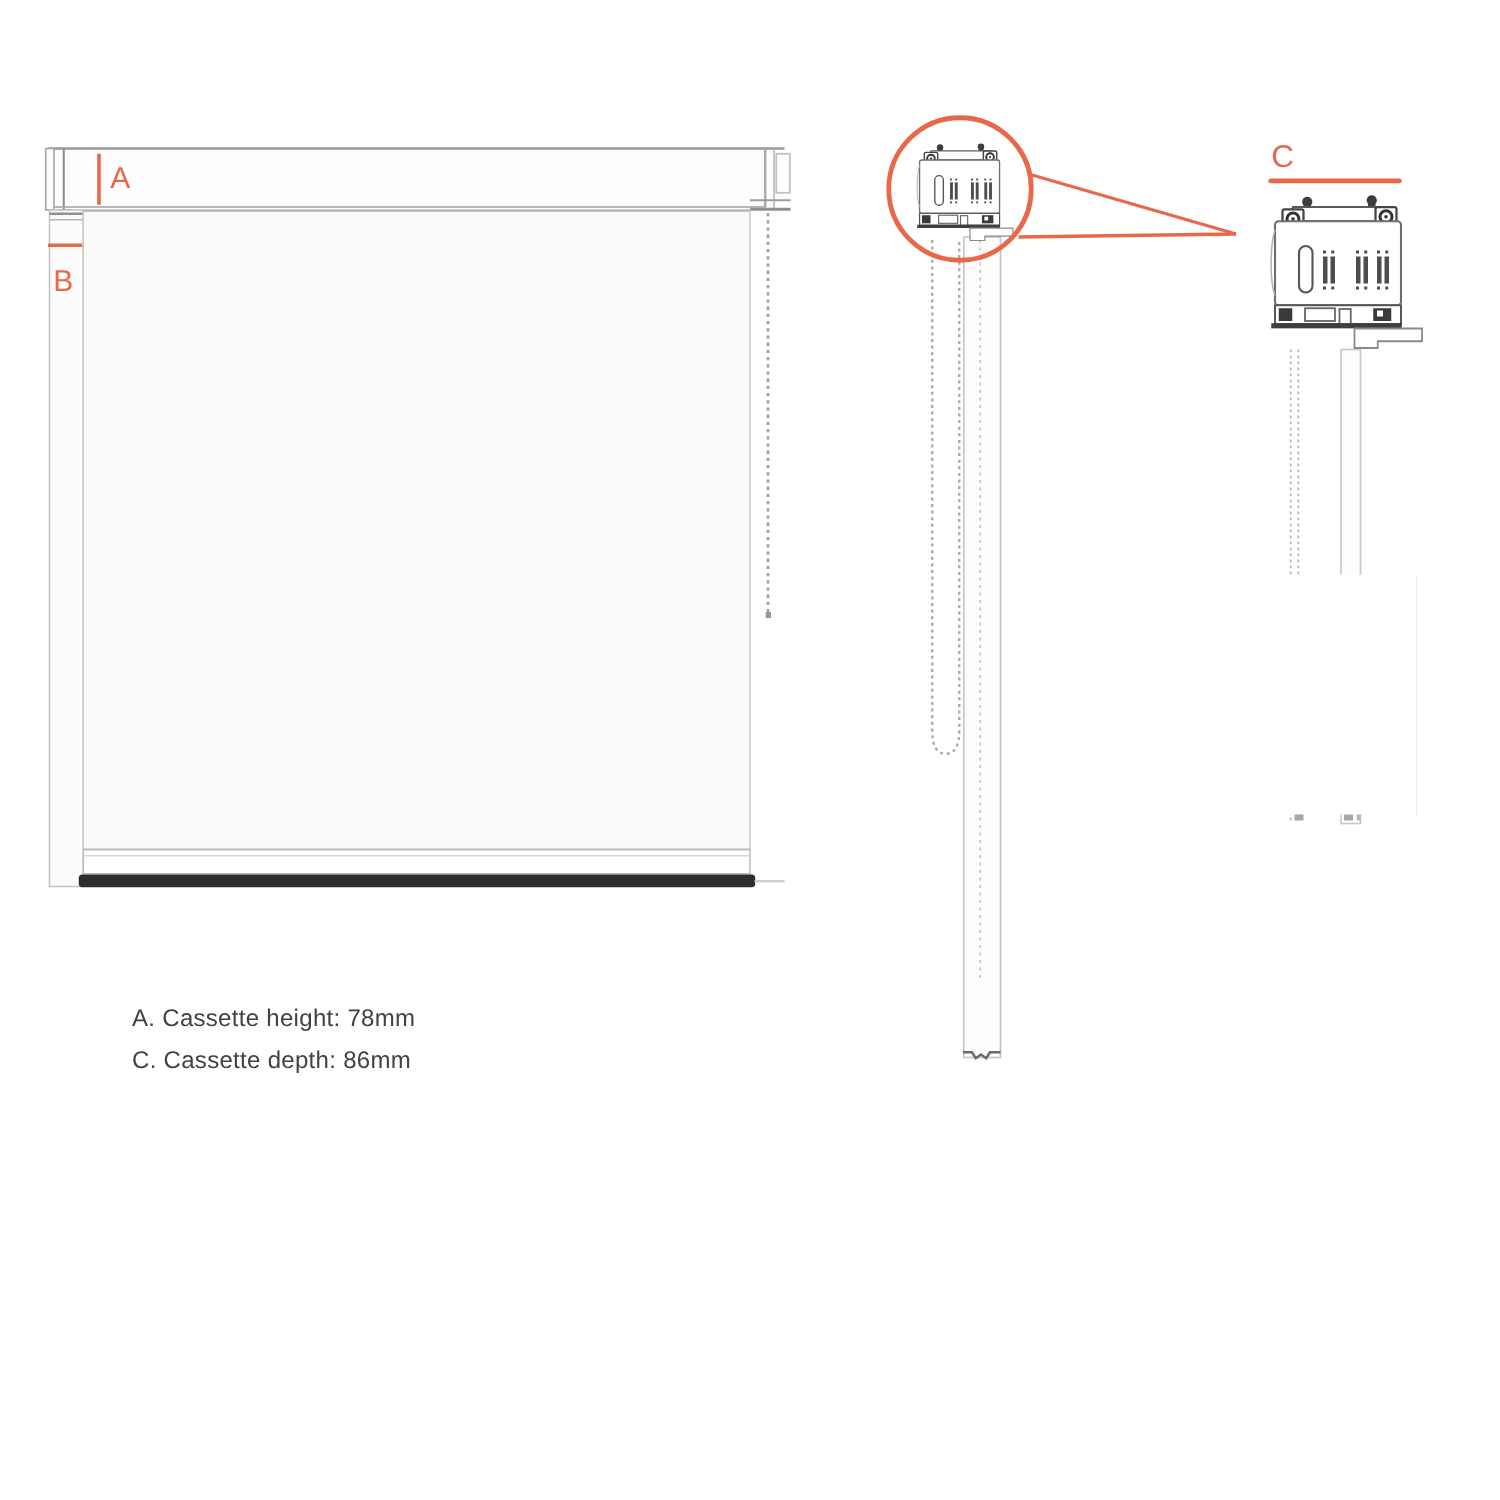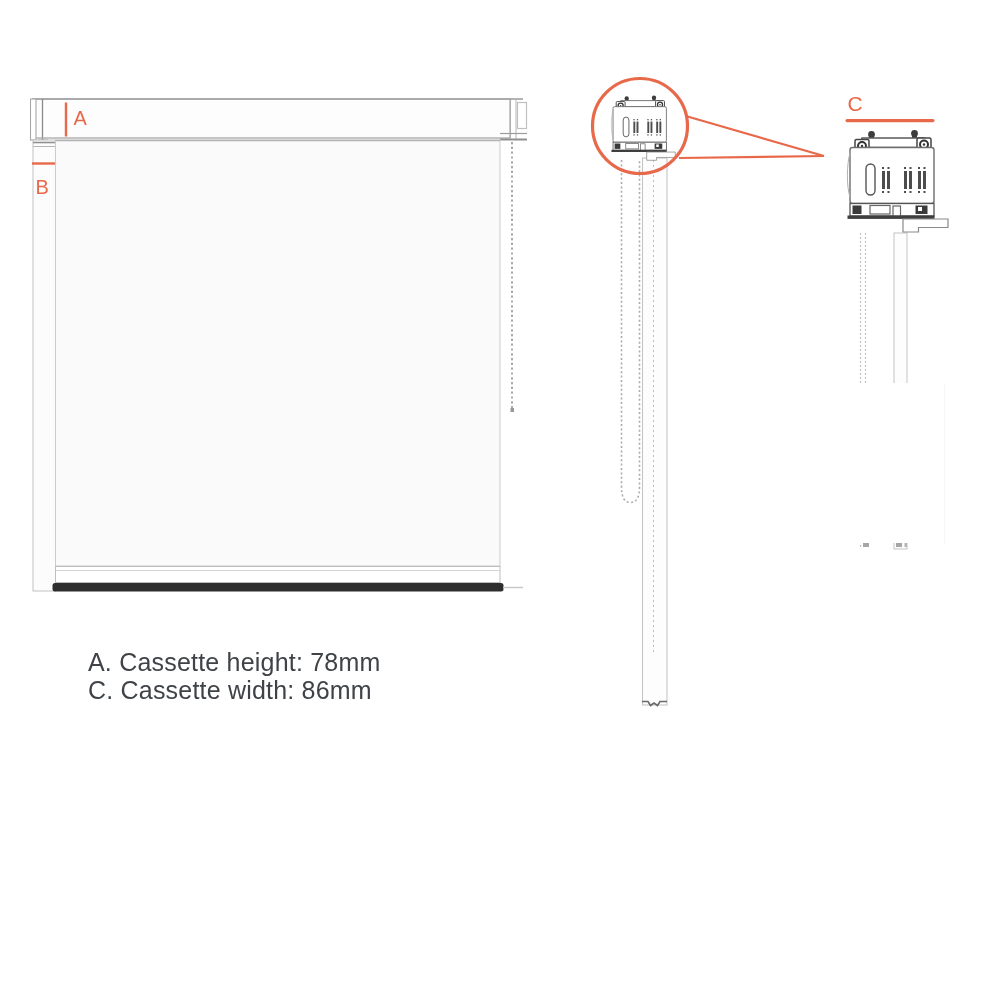--- a/index.html
+++ b/index.html
@@ -11,23 +11,23 @@
   .canvas{position:absolute;left:0;top:0;}
   text.dim-label{
     fill:var(--accent-orange,#E8684A);
     font-family:"Liberation Sans",sans-serif;
     font-size:20px;font-weight:500;
   }
   .accent-stroke{stroke:var(--accent-orange,#E8684A);fill:none;}
   .accent-fill{fill:var(--accent-orange,#E8684A);}
   .vent rect{fill:#4d4d4d;}
   .legend{
-    position:absolute;left:88px;top:649px;
+    position:absolute;left:88px;top:666px;
     color:var(--text-color,#3f4347);
-    font-size:25px;line-height:27.6px;font-weight:500;letter-spacing:0.2px;
+    font-size:16px;line-height:27.6px;font-weight:500;letter-spacing:0.2px;
   }
 </style>
 </head>
 <body>
 
 <svg class="canvas" width="1000" height="1000" viewBox="0 0 1000 1000">
 
   <defs>
 
     <g id="cassette-profile">
@@ -157,14 +157,14 @@
     <line x1="944" y1="383" x2="944" y2="545" stroke="#ededed" stroke-width="1"></line>
 
     <rect x="708" y="383" width="236" height="160" fill="#ffffff"></rect>
 
     <use href="#cassette-profile" transform="translate(846,126)"></use>
   </g>
 </svg>
 
 <div class="legend">
   <div>A. Cassette height: 78mm</div>
-  <div>C. Cassette width: 86mm</div>
+  <div>C. Cassette depth: 86mm</div>
 </div>
 
 </body></html>

